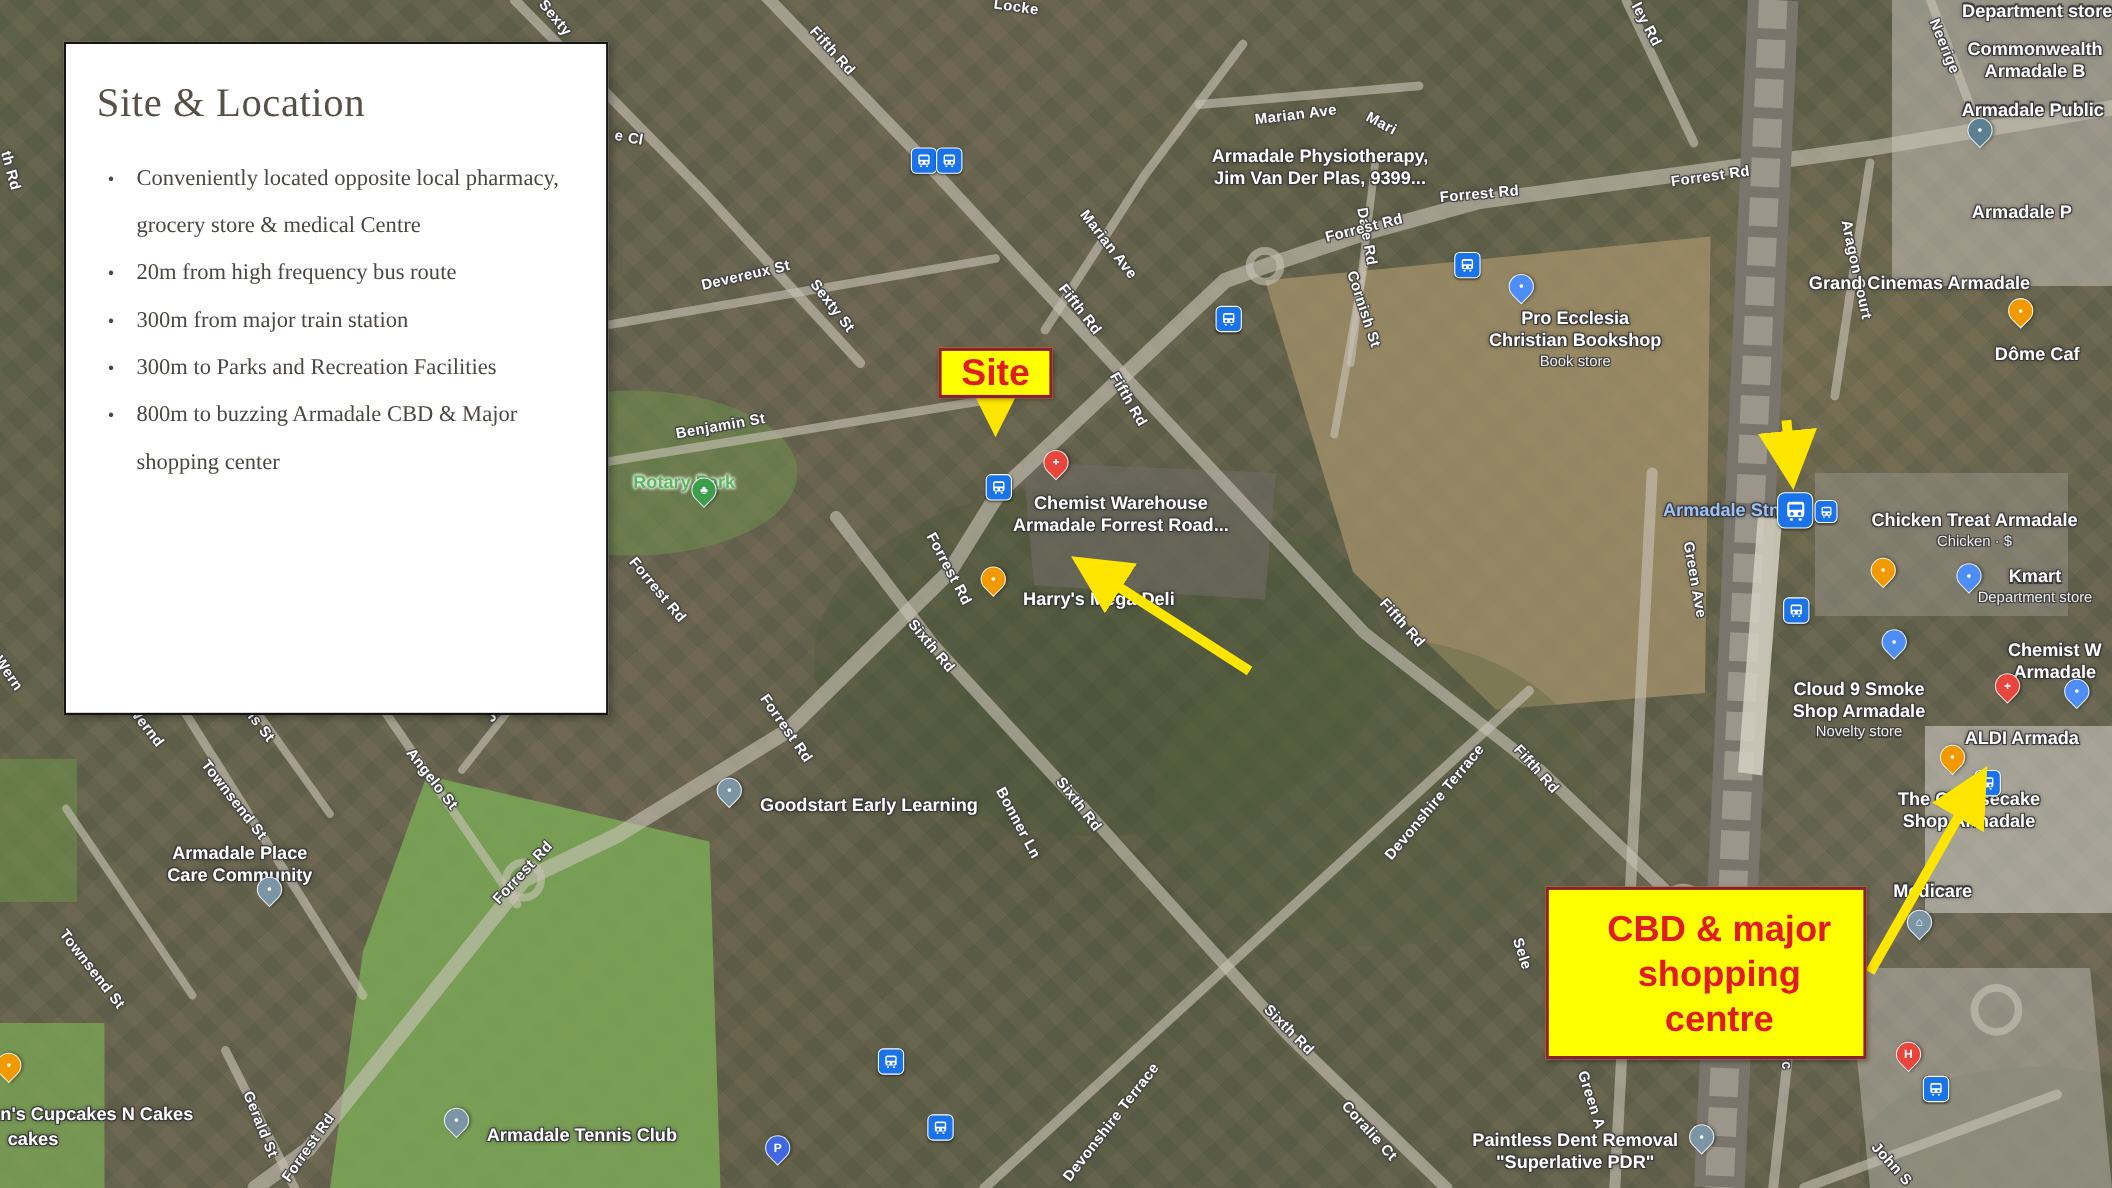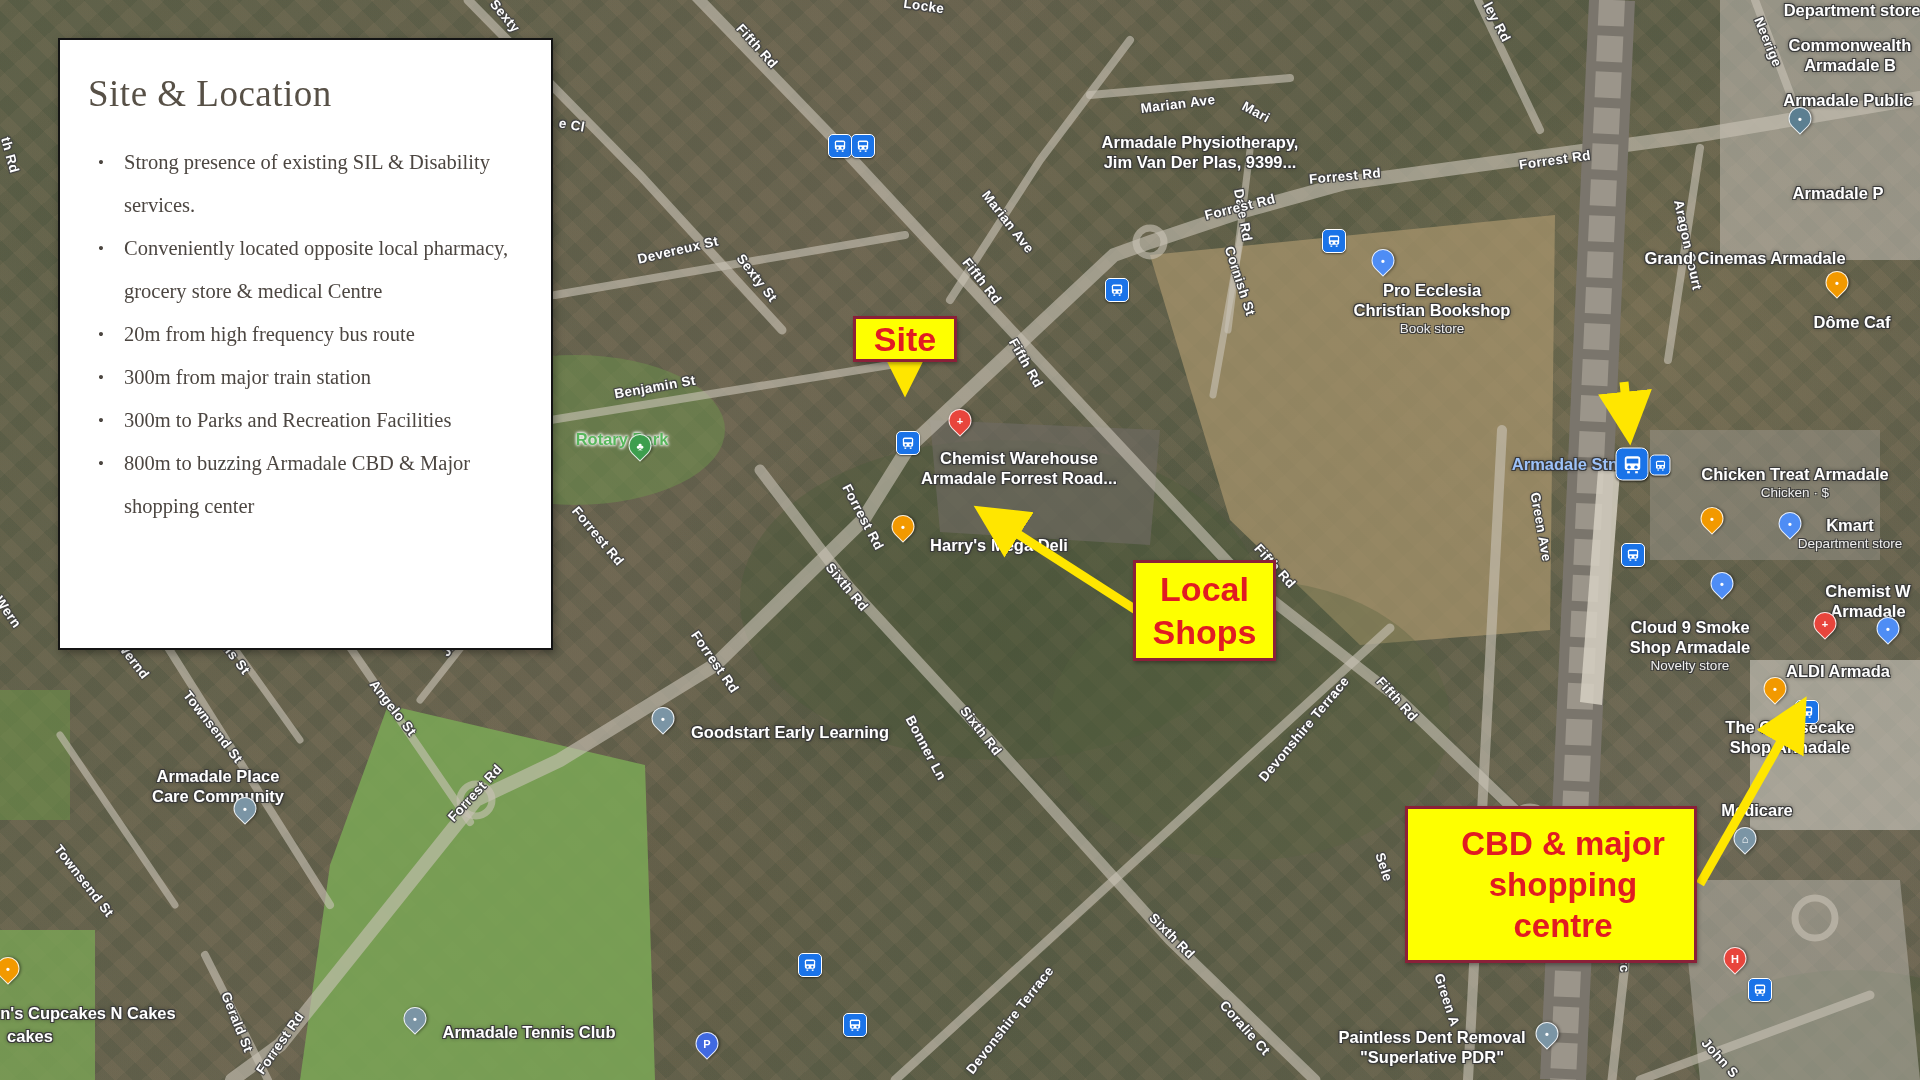--- a/index.html
+++ b/index.html
@@ -449,34 +449,29 @@
     </defs>
     <line x1="905" y1="362" x2="905" y2="384" stroke="#ffe600" stroke-width="9" marker-end="url(#ah)"></line>
     <line x1="1136" y1="610" x2="985" y2="513" stroke="#ffe600" stroke-width="9" marker-end="url(#ah)"></line>
     <line x1="1624" y1="382" x2="1629" y2="432" stroke="#ffe600" stroke-width="9" marker-end="url(#ah)"></line>
     <line x1="1700" y1="884" x2="1800" y2="708" stroke="#ffe600" stroke-width="9" marker-end="url(#ah)"></line>
   </svg>
 
   <div class="callout" style="left:853px;top:316px;width:104px;height:46px;font-size:34px;">
     <div>Site</div>
   </div>
-  <div class="callout" style="left:1133px;top:560px;width:143px;height:101px;font-size:34px;">
-    <div>Local</div>
-    <div>Shops</div>
-  </div>
   <div class="callout" style="left:1405px;top:806px;width:292px;height:157px;font-size:33px;padding-left:24px;">
     <div>CBD &amp; major</div>
     <div>shopping</div>
     <div>centre</div>
   </div>
 
   <div class="info-box">
     <h1>Site &amp; Location</h1>
     <ul id="bullet-list">
-        <li>Strong presence of existing SIL &amp; Disability services.</li>
         <li>Conveniently located opposite local pharmacy, grocery store &amp; medical Centre</li>
         <li>20m from high frequency bus route</li>
         <li>300m from major train station</li>
         <li>300m to Parks and Recreation Facilities</li>
         <li>800m to buzzing Armadale CBD &amp; Major shopping center</li>
       </ul>
   </div>
 
 </div>
 

